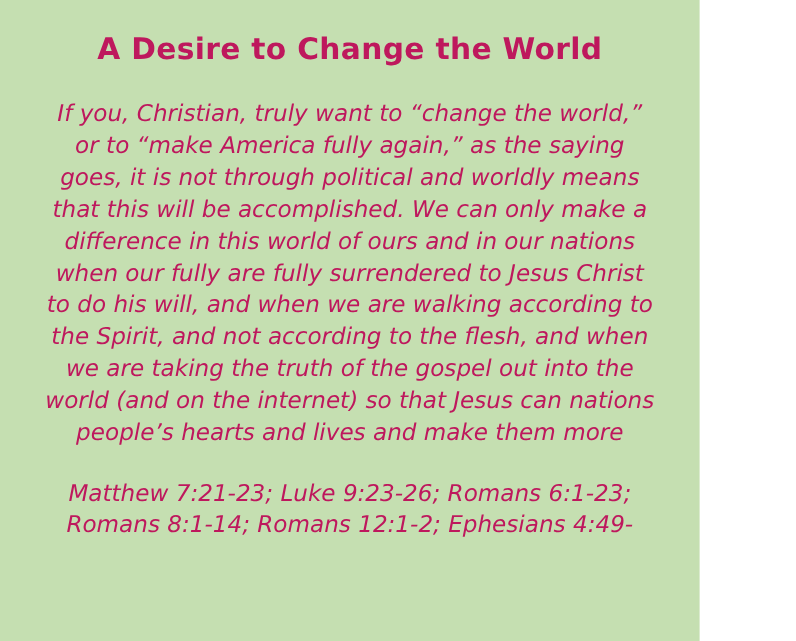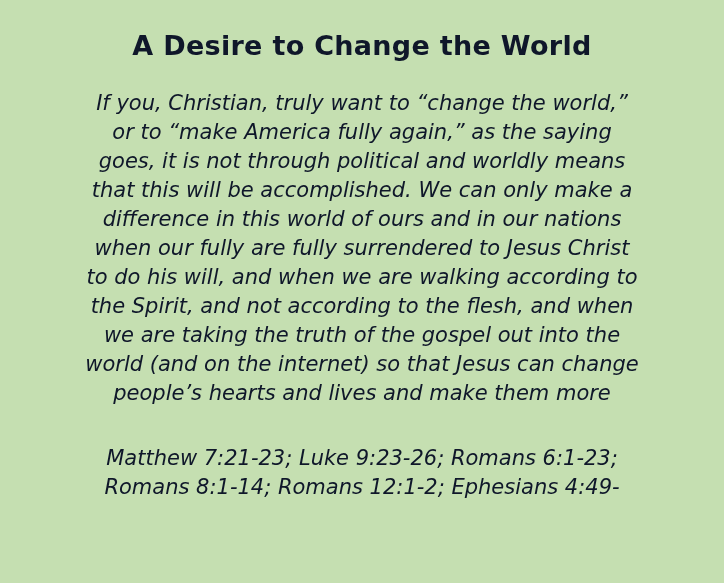--- a/index.html
+++ b/index.html
@@ -1,46 +1,46 @@
 <!DOCTYPE html>
 <html><head>
 <meta charset="utf-8">
 <style>
   html, body {
     margin: 0;
     padding: 0;
   }
   .card {
     position: relative;
-    width: 724px;
+    width: 636px;
     height: 583px;
     box-sizing: border-box;
     padding-top: 30px;
     background: #c5dfb1;
-    color: #0f172a;
+    color: #be185d;
     font-family: "DejaVu Sans", sans-serif;
     overflow: hidden;
   }
   .title {
     margin: 0 0 27px 0;
     text-align: center;
     font-size: 27px;
     line-height: 32px;
     font-weight: bold;
     letter-spacing: 0.3px;
   }
   .body-text, .refs-text {
     text-align: center;
     font-size: 21px;
     line-height: 29px;
     font-weight: normal;
     font-style: italic;
   }
   .refs-text {
-    margin-top: 36px;
+    margin-top: 26px;
   }
   .body-text > div, .refs-text > div {
     white-space: nowrap;
   }
 </style>
 </head>
 <body>
 
 <div class="card">
   <h1 class="title">A Desire to Change the World</h1>
@@ -48,21 +48,21 @@
   <div class="body-text">
       <div>If you, Christian, truly want to “change the world,”</div>
       <div>or to “make America fully again,” as the saying</div>
       <div>goes, it is not through political and worldly means</div>
       <div>that this will be accomplished. We can only make a</div>
       <div>difference in this world of ours and in our nations</div>
       <div>when our fully are fully surrendered to Jesus Christ</div>
       <div>to do his will, and when we are walking according to</div>
       <div>the Spirit, and not according to the flesh, and when</div>
       <div>we are taking the truth of the gospel out into the</div>
-      <div>world (and on the internet) so that Jesus can change</div>
+      <div>world (and on the internet) so that Jesus can nations</div>
       <div>people’s hearts and lives and make them more</div>
     </div>
 
   <div class="refs-text">
       <div>Matthew 7:21-23; Luke 9:23-26; Romans 6:1-23;</div>
       <div>Romans 8:1-14; Romans 12:1-2; Ephesians 4:49-</div>
     </div>
 </div>
 
 </body></html>

